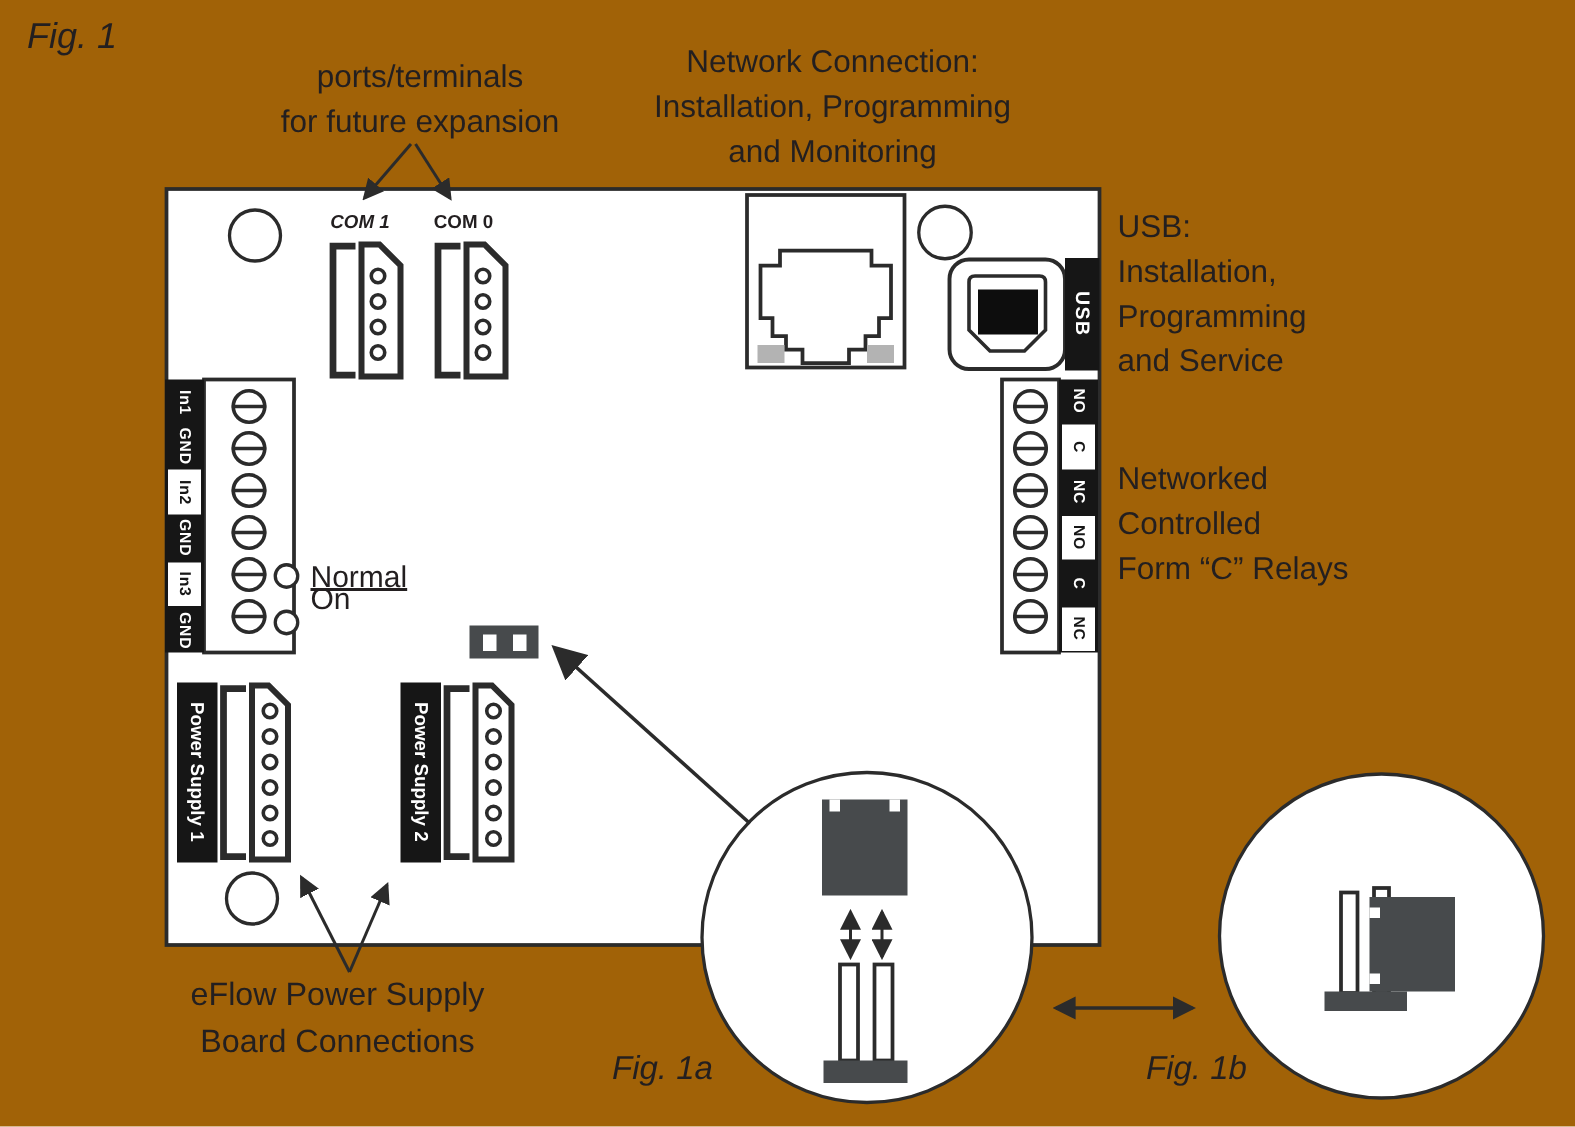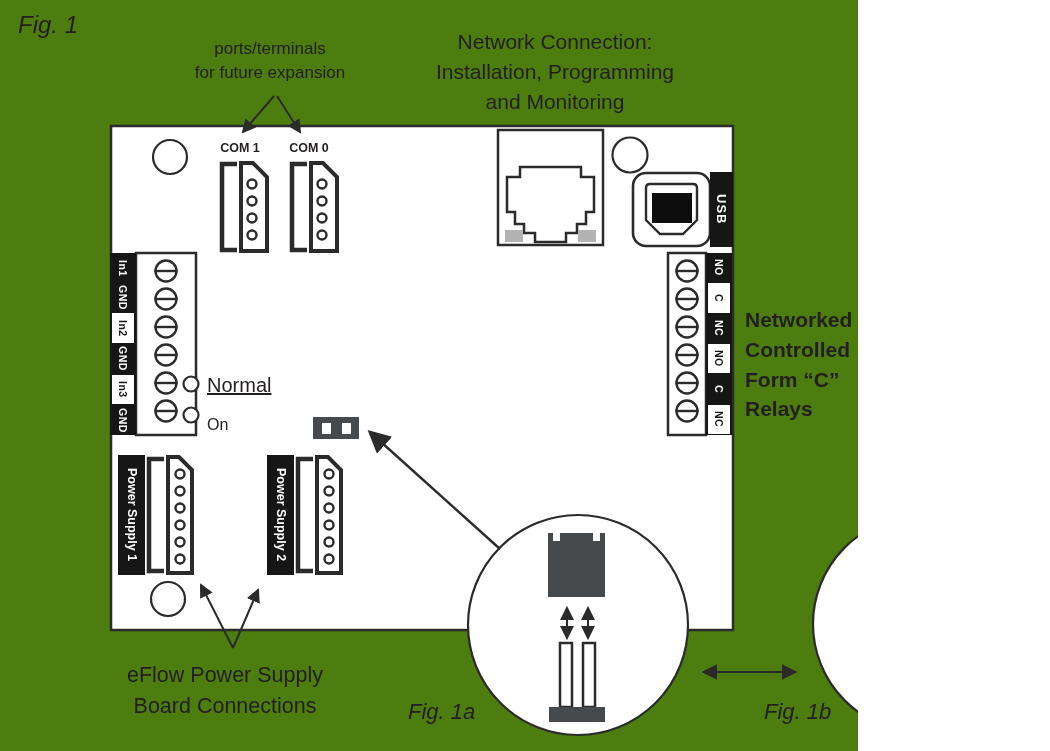--- a/index.html
+++ b/index.html
@@ -1,16 +1,16 @@
 <!DOCTYPE html>
 <html><head>
 <meta charset="utf-8">
 <style>
   html,body{margin:0;padding:0;background:#fff;}
-  #stage{position:relative;width:858px;height:751px;background:#4d7c0f;overflow:hidden;
+  #stage{position:relative;width:1050px;height:751px;background:#a16207;overflow:hidden;
          font-family:"Liberation Sans", sans-serif;color:#231f20;}
   #art{position:absolute;left:0;top:0;}
   .lbl{position:absolute;white-space:pre-line;line-height:1.42;}
   .center{text-align:center;}
   .italic{font-style:italic;}
   .vtext{writing-mode:vertical-rl;display:flex;align-items:center;justify-content:center;
          color:#fff;font-weight:bold;position:absolute;background:#161616;}
   .chipcol{position:absolute;display:flex;flex-direction:column;background:#161616;}
   .chip{flex:1;display:flex;align-items:center;justify-content:center;
         writing-mode:vertical-rl;font-weight:bold;font-size:10.5px;letter-spacing:0.5px;}
@@ -187,42 +187,46 @@
       </g>
       <rect x="913" y="598" width="57" height="63" fill="#474a4c"></rect>
       <rect x="913" y="605" width="7" height="7" fill="#ffffff"></rect>
       <rect x="913" y="649" width="7" height="7" fill="#ffffff"></rect>
       <rect x="883" y="661" width="55" height="13" fill="#474a4c"></rect>
     </g>
   </svg>
 
   <div class="lbl italic" style="left:18px;top:8px;font-size:24px;">Fig. 1</div>
 
-  <div class="lbl center" style="left:140px;top:37px;width:260px;font-size:17px;">ports/terminals
+  <div class="lbl center" style="left:150px;top:37px;width:260px;font-size:21px;">ports/terminals
 for future expansion</div>
 
   <div class="lbl center" style="left:415px;top:27px;width:280px;font-size:21px;">Network Connection:
 Installation, Programming
 and Monitoring</div>
 
-
-  <div class="lbl" style="left:745px;top:305px;font-size:21px;font-weight:bold;">Networked
+  <div class="lbl" style="left:745px;top:137px;font-size:21px;">USB:
+Installation,
+Programming
+and Service</div>
+
+  <div class="lbl" style="left:745px;top:305px;font-size:21px;">Networked
 Controlled
 Form “C” Relays</div>
 
   <div class="lbl" style="left:207px;top:371px;font-size:20px;text-decoration:underline;">Normal</div>
-  <div class="lbl" style="left:207px;top:414px;font-size:16px;">On</div>
-
-  <div class="lbl center" style="left:105px;top:648px;width:240px;font-size:21.5px;margin-top:12px;">eFlow Power Supply
+  <div class="lbl" style="left:207px;top:386px;font-size:20px;">On</div>
+
+  <div class="lbl center" style="left:105px;top:648px;width:240px;font-size:21.5px;">eFlow Power Supply
 Board Connections</div>
 
   <div class="lbl italic" style="left:408px;top:696px;font-size:22px;">Fig. 1a</div>
   <div class="lbl italic" style="left:764px;top:696px;font-size:22px;">Fig. 1b</div>
 
-  <div class="lbl center" style="left:209px;top:140px;width:62px;font-size:12.5px;font-weight:bold;">COM 1</div>
+  <div class="lbl center" style="left:209px;top:140px;width:62px;font-size:12.5px;font-weight:bold;font-style:italic;">COM 1</div>
   <div class="lbl center" style="left:278px;top:140px;width:62px;font-size:12.5px;font-weight:bold;">COM 0</div>
 
   <div class="vtext" style="left:710px;top:172px;width:23px;height:75px;font-size:13px;letter-spacing:1px;">USB</div>
 
   <div class="vtext" style="left:118px;top:455px;width:27px;height:120px;font-size:12.5px;">Power Supply 1</div>
   <div class="vtext" style="left:267px;top:455px;width:27px;height:120px;font-size:12.5px;">Power Supply 2</div>
 
   <div class="chipcol" style="left:110px;top:253px;width:26px;height:182px;">
     <div class="chip k">In1</div>
     <div class="chip k">GND</div>

